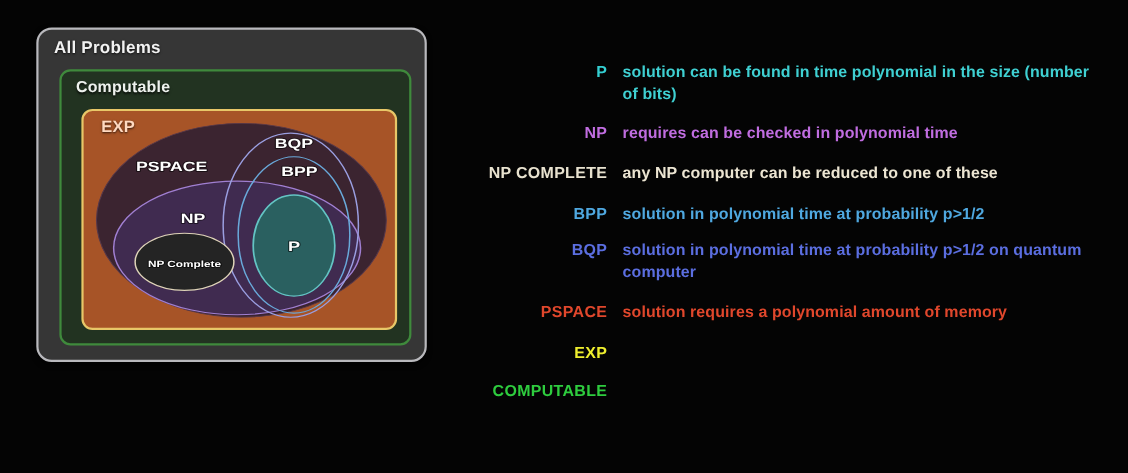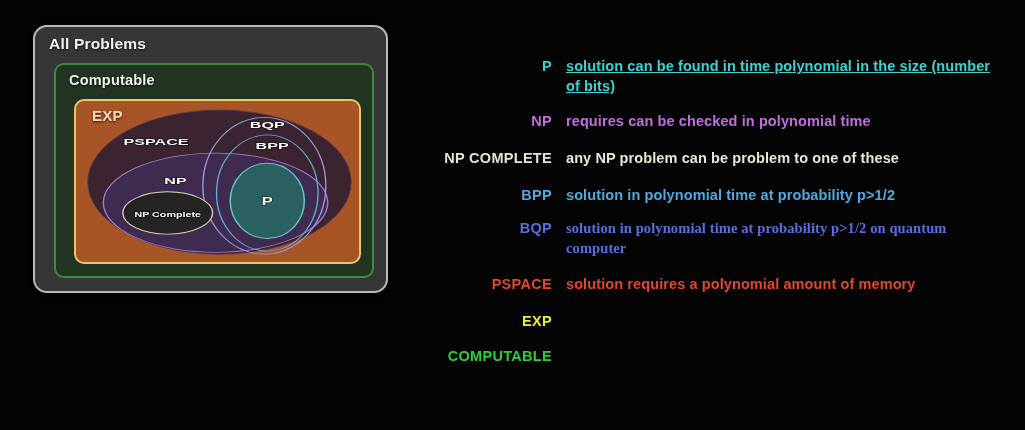--- a/index.html
+++ b/index.html
@@ -23,21 +23,21 @@
     top: 0px;
     width: 420px;
     height: 430px;
   }
 
   .box-all {
     position: absolute;
     left: 33px;
     top: 25px;
     width: 355px;
-    height: 268px;
+    height: 304px;
     background: #363636;
     border: 2px solid #b9b9bd;
     border-radius: 14px;
     box-sizing: border-box;
     box-shadow: 0 2px 5px rgba(0,0,0,0.6);
   }
   .box-computable {
     position: absolute;
     left: 19px;
     top: 36px;
@@ -176,41 +176,41 @@
         </svg>
       </div>
     </div>
   </div>
 </div>
 
 <div id="legend">
 
   <div class="legend-row" style="top:56px;">
     <div class="legend-term" style="color: rgb(52, 207, 210);">P</div>
-    <div class="legend-desc" style="color: rgb(63, 208, 210); text-decoration: underline;">solution can be found in time polynomial in the size (number of bits)</div>
+    <div class="legend-desc" style="color: rgb(63, 208, 210);">solution can be found in time polynomial in the size (number of bits)</div>
   </div>
 
   <div class="legend-row" style="top:111px;">
     <div class="legend-term" style="color: rgb(192, 109, 224);">NP</div>
     <div class="legend-desc" style="color: rgb(192, 109, 224);">requires can be checked in polynomial time</div>
   </div>
 
   <div class="legend-row" style="top:148px;">
     <div class="legend-term" style="color: rgb(232, 226, 207);">NP COMPLETE</div>
-    <div class="legend-desc" style="color: rgb(236, 229, 210);">any NP problem can be problem to one of these</div>
+    <div class="legend-desc" style="color: rgb(236, 229, 210);">any NP computer can be reduced to one of these</div>
   </div>
 
   <div class="legend-row" style="top:185px;">
     <div class="legend-term" style="color: rgb(79, 168, 224);">BPP</div>
     <div class="legend-desc" style="color: rgb(79, 168, 224);">solution in polynomial time at probability p&gt;1/2</div>
   </div>
 
   <div class="legend-row" style="top:218px;">
     <div class="legend-term" style="color: rgb(91, 110, 224);">BQP</div>
-    <div class="legend-desc" style="color: rgb(91, 110, 224); font-family: Liberation Serif, serif;">solution in polynomial time at probability p&gt;1/2 on quantum computer</div>
+    <div class="legend-desc" style="color: rgb(91, 110, 224);">solution in polynomial time at probability p&gt;1/2 on quantum computer</div>
   </div>
 
   <div class="legend-row" style="top:274px;">
     <div class="legend-term" style="color: rgb(224, 71, 44);">PSPACE</div>
     <div class="legend-desc" style="color: rgb(224, 71, 44);">solution requires a polynomial amount of memory</div>
   </div>
 
   <div class="legend-row" style="top:311px;">
     <div class="legend-term" style="color: rgb(238, 238, 46);">EXP</div>
   </div>

